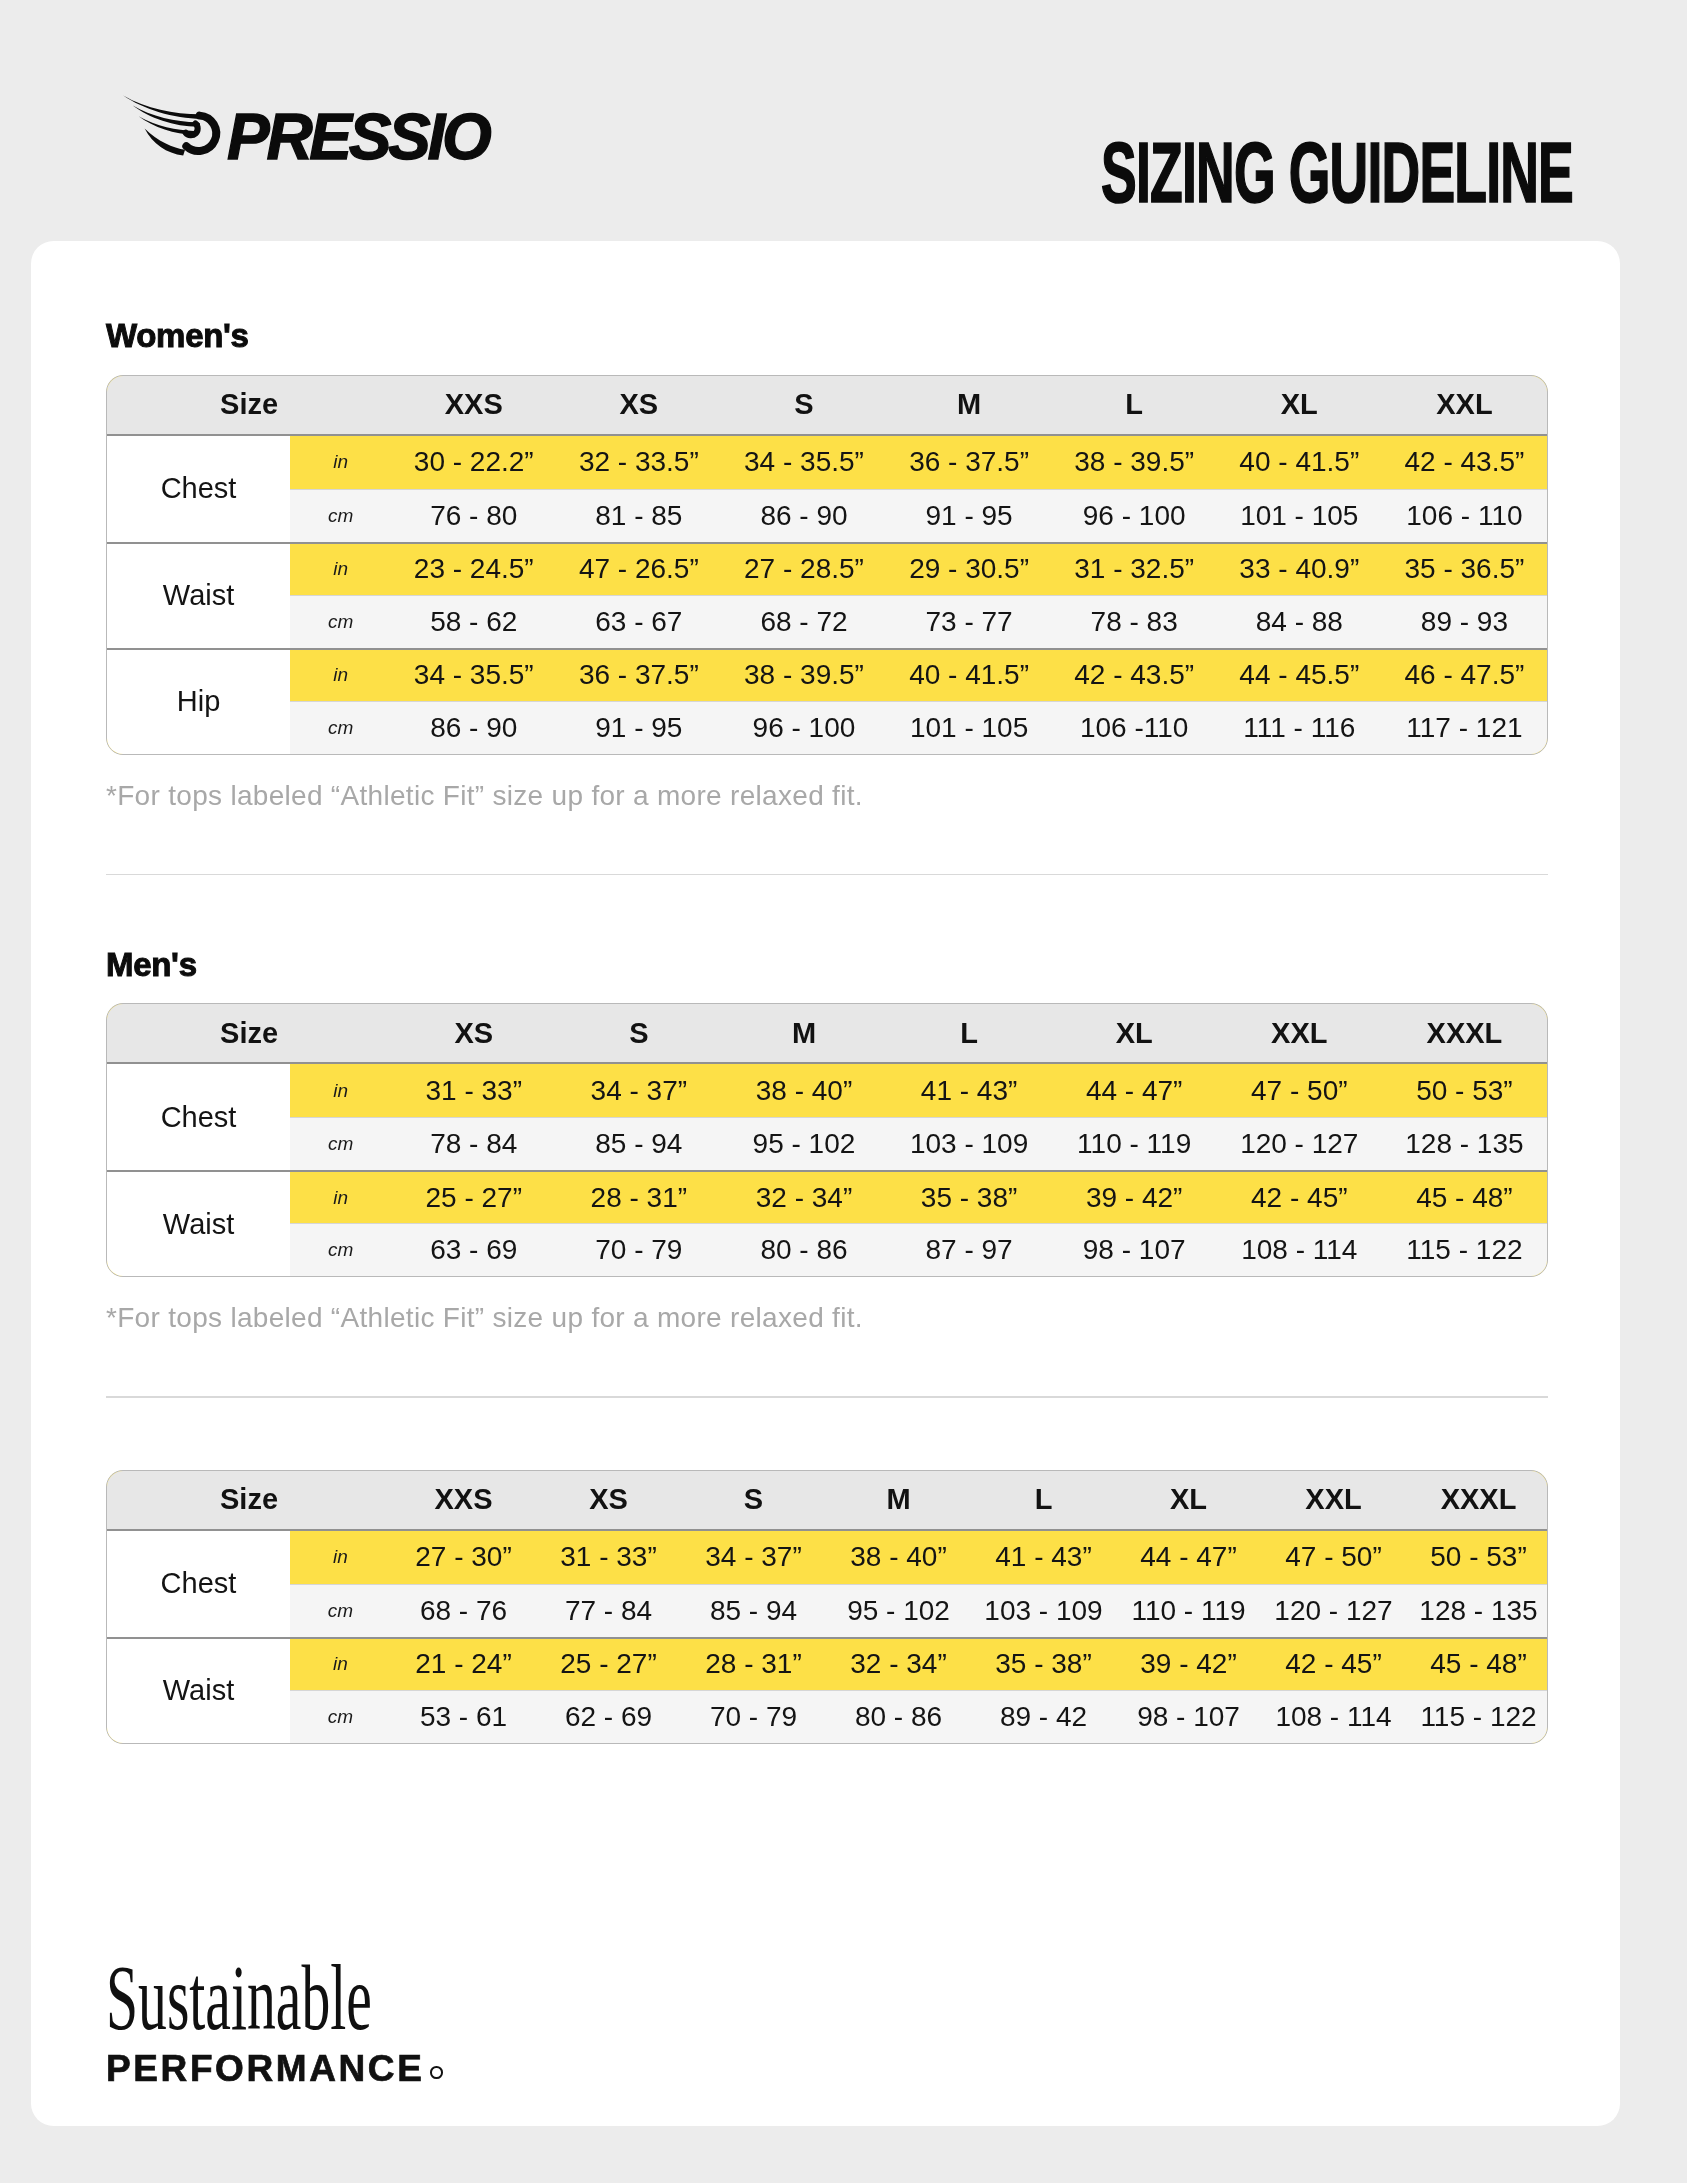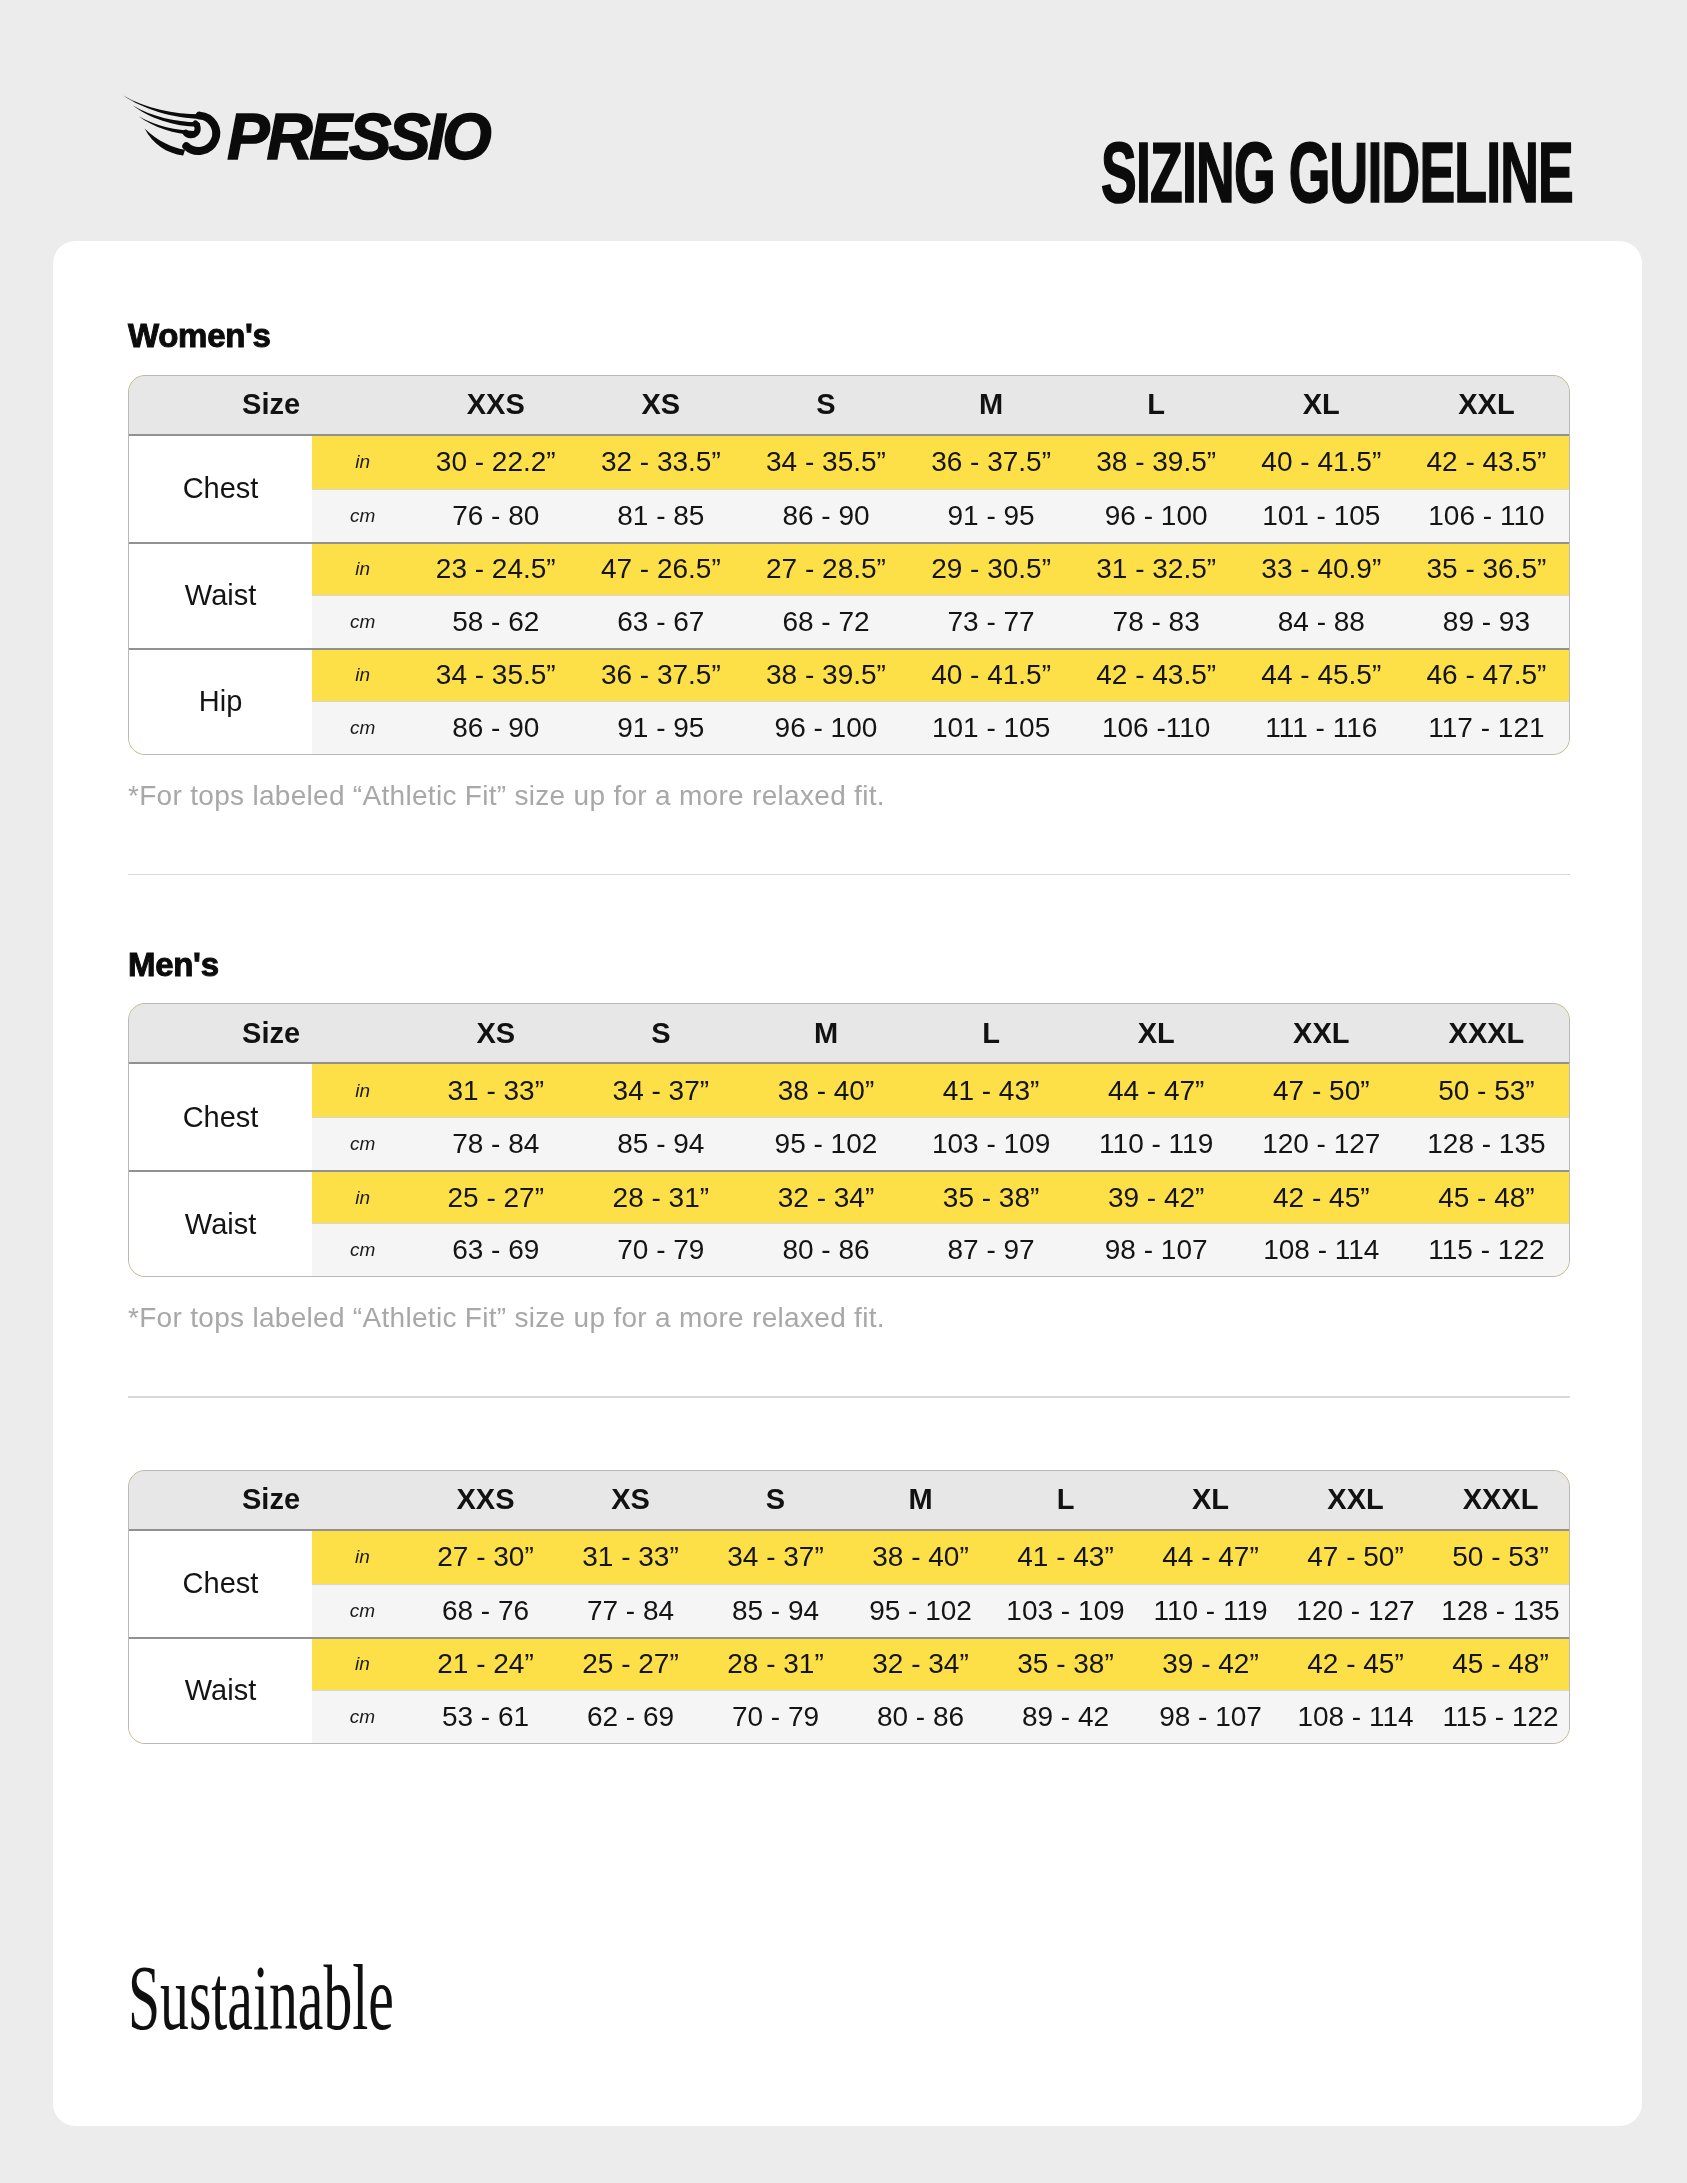--- a/index.html
+++ b/index.html
@@ -20,21 +20,21 @@
   }
   .page-title{
     position:absolute;right:114px;top:130px;margin:0;
     font-size:85px;line-height:85px;font-weight:bold;letter-spacing:-1.3px;
     color:#0b0b0b;white-space:nowrap;
     transform:scaleX(0.63);transform-origin:100% 50%;
     -webkit-text-stroke:1.7px #0b0b0b;
   }
   
   .content-card{
-    position:absolute;left:53px;top:241px;width:1589px;height:1885px;
+    position:absolute;left:31px;top:241px;width:1589px;height:1885px;
     background:#ffffff;border-radius:22.5px;box-sizing:border-box;
     padding:77px 72px 0 75px;
   }
   
   .size-section{margin:0;}
   .sec-heading{
     margin:0 0 20.5px 0;font-size:33px;line-height:36px;font-weight:bold;
     letter-spacing:-0.3px;color:#0c0c0c;-webkit-text-stroke:1px #0c0c0c;
   }
   .tbl-wrap{
@@ -352,15 +352,19 @@
               </tr>
             </tbody>
       </table>
     </div>
 
   </section>
 </div>
 
   <div class="footer-logo">
     <div class="footer-line1">Sustainable</div>
+    <div class="footer-line2-row">
+      <span class="footer-line2">PERFORMANCE</span>
+      <span class="footer-ring"></span>
+    </div>
   </div>
 </main>
 
 
 </body></html>

